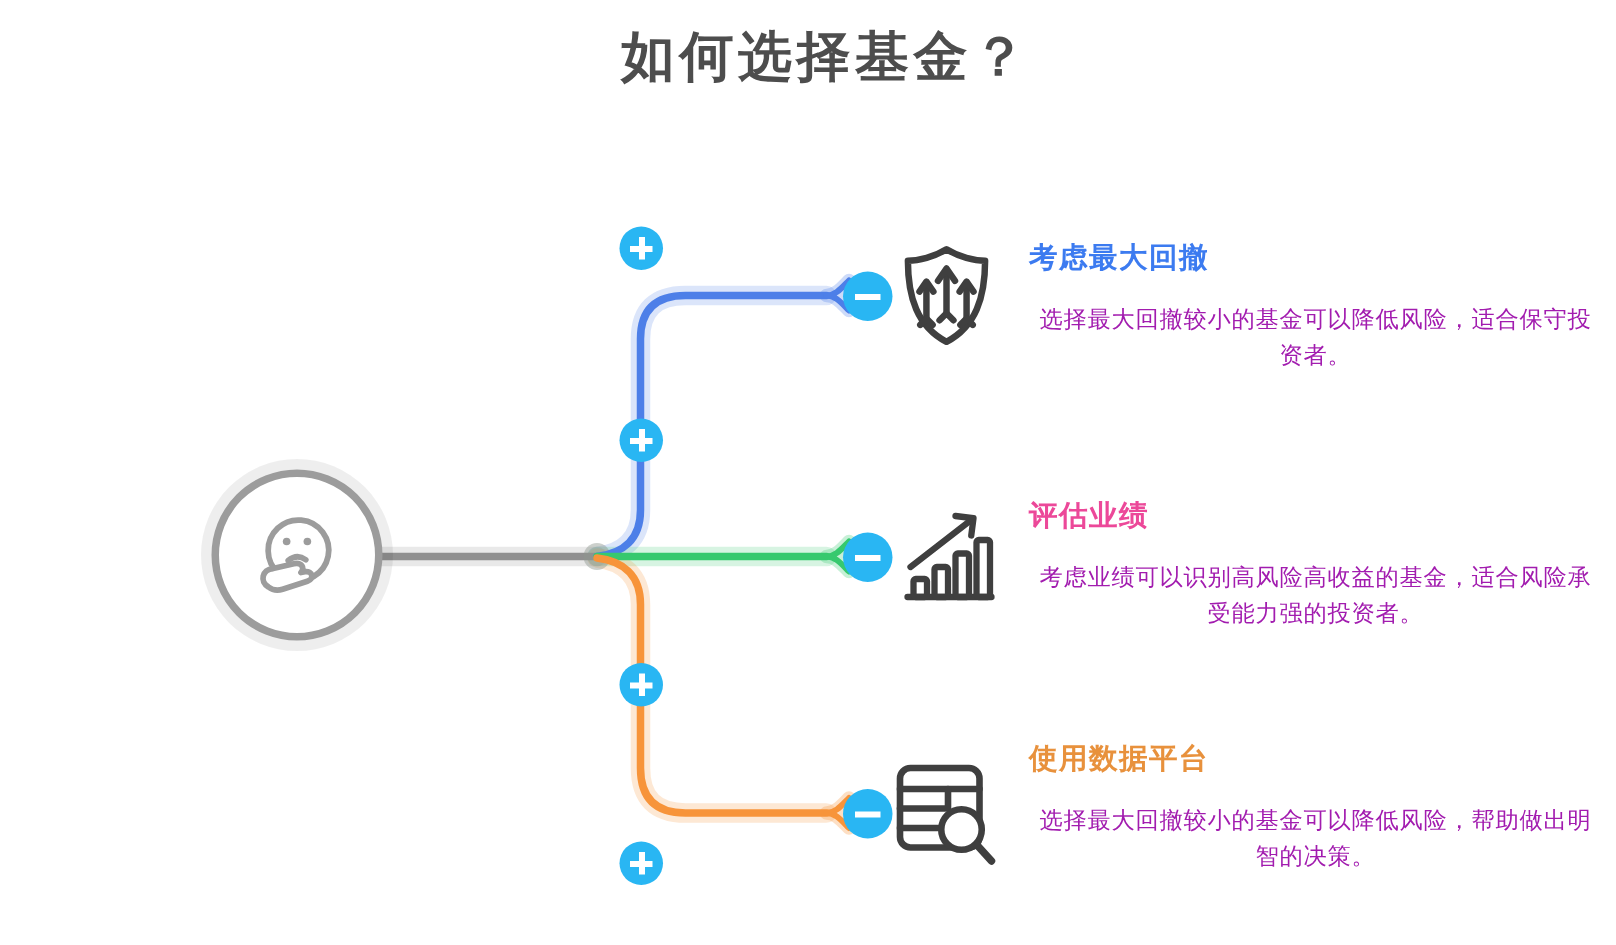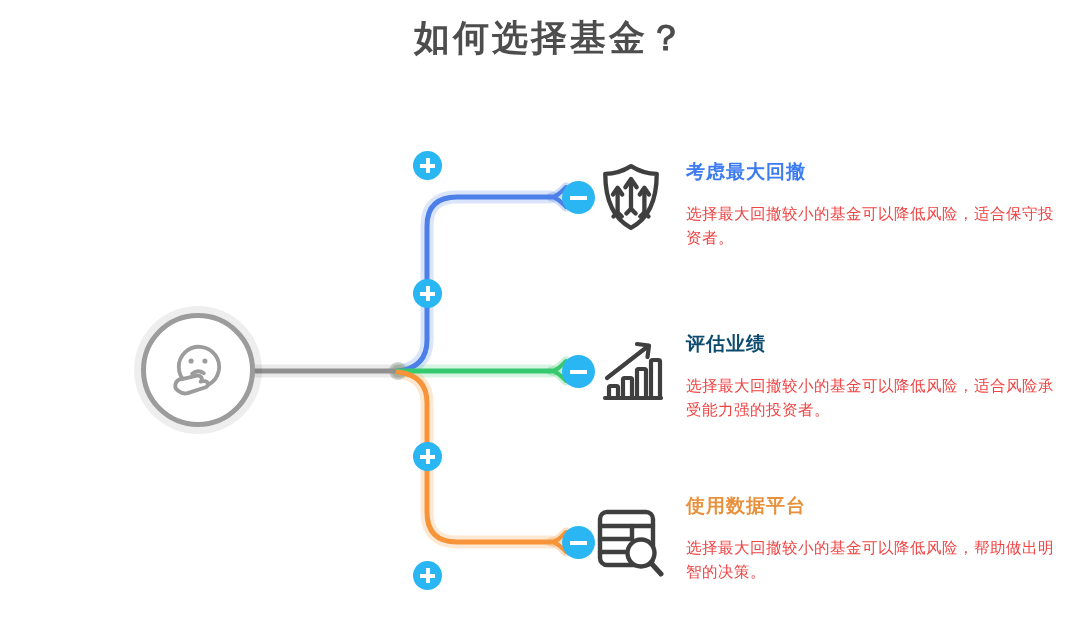--- a/index.html
+++ b/index.html
@@ -87,29 +87,30 @@
   .b2 { top: 331px; }
   .b3 { top: 493px; }
   .branch h2 {
     margin: 0 0 17px 0;
     font-size: 19px;
     font-weight: bold;
     font-family: "Liberation Serif", "DejaVu Serif", serif;
     letter-spacing: 1px;
   }
   .b1 h2 { color: #3c7bf0; }
-  .b2 h2 { color: #0c4a6e; }
+  .b2 h2 { color: #ec4899; }
   .b3 h2 { color: #e8913c; }
   .branch p {
     margin: 0;
     font-size: 15.5px;
     line-height: 1.55;
-    color: #ef4444;
+    color: #a21caf;
     font-family: "Liberation Serif", "DejaVu Serif", serif;
     letter-spacing: 0.5px;
+    text-align: center;
   }
 </style>
 </head>
 <body>
 
 <div class="canvas">
 
   <h1 class="page-title">如何选择基金？</h1>
 
   <svg class="connectors" viewBox="0 0 1077 630">
@@ -210,21 +211,21 @@
     </svg>
   </div>
 
   <div class="branch b1">
     <h2>考虑最大回撤</h2>
     <p>选择最大回撤较小的基金可以降低风险，适合保守投资者。</p>
   </div>
 
   <div class="branch b2">
     <h2>评估业绩</h2>
-    <p>选择最大回撤较小的基金可以降低风险，适合风险承受能力强的投资者。</p>
+    <p>考虑业绩可以识别高风险高收益的基金，适合风险承受能力强的投资者。</p>
   </div>
 
   <div class="branch b3">
     <h2>使用数据平台</h2>
     <p>选择最大回撤较小的基金可以降低风险，帮助做出明智的决策。</p>
   </div>
 
 </div>
 
 </body></html>

